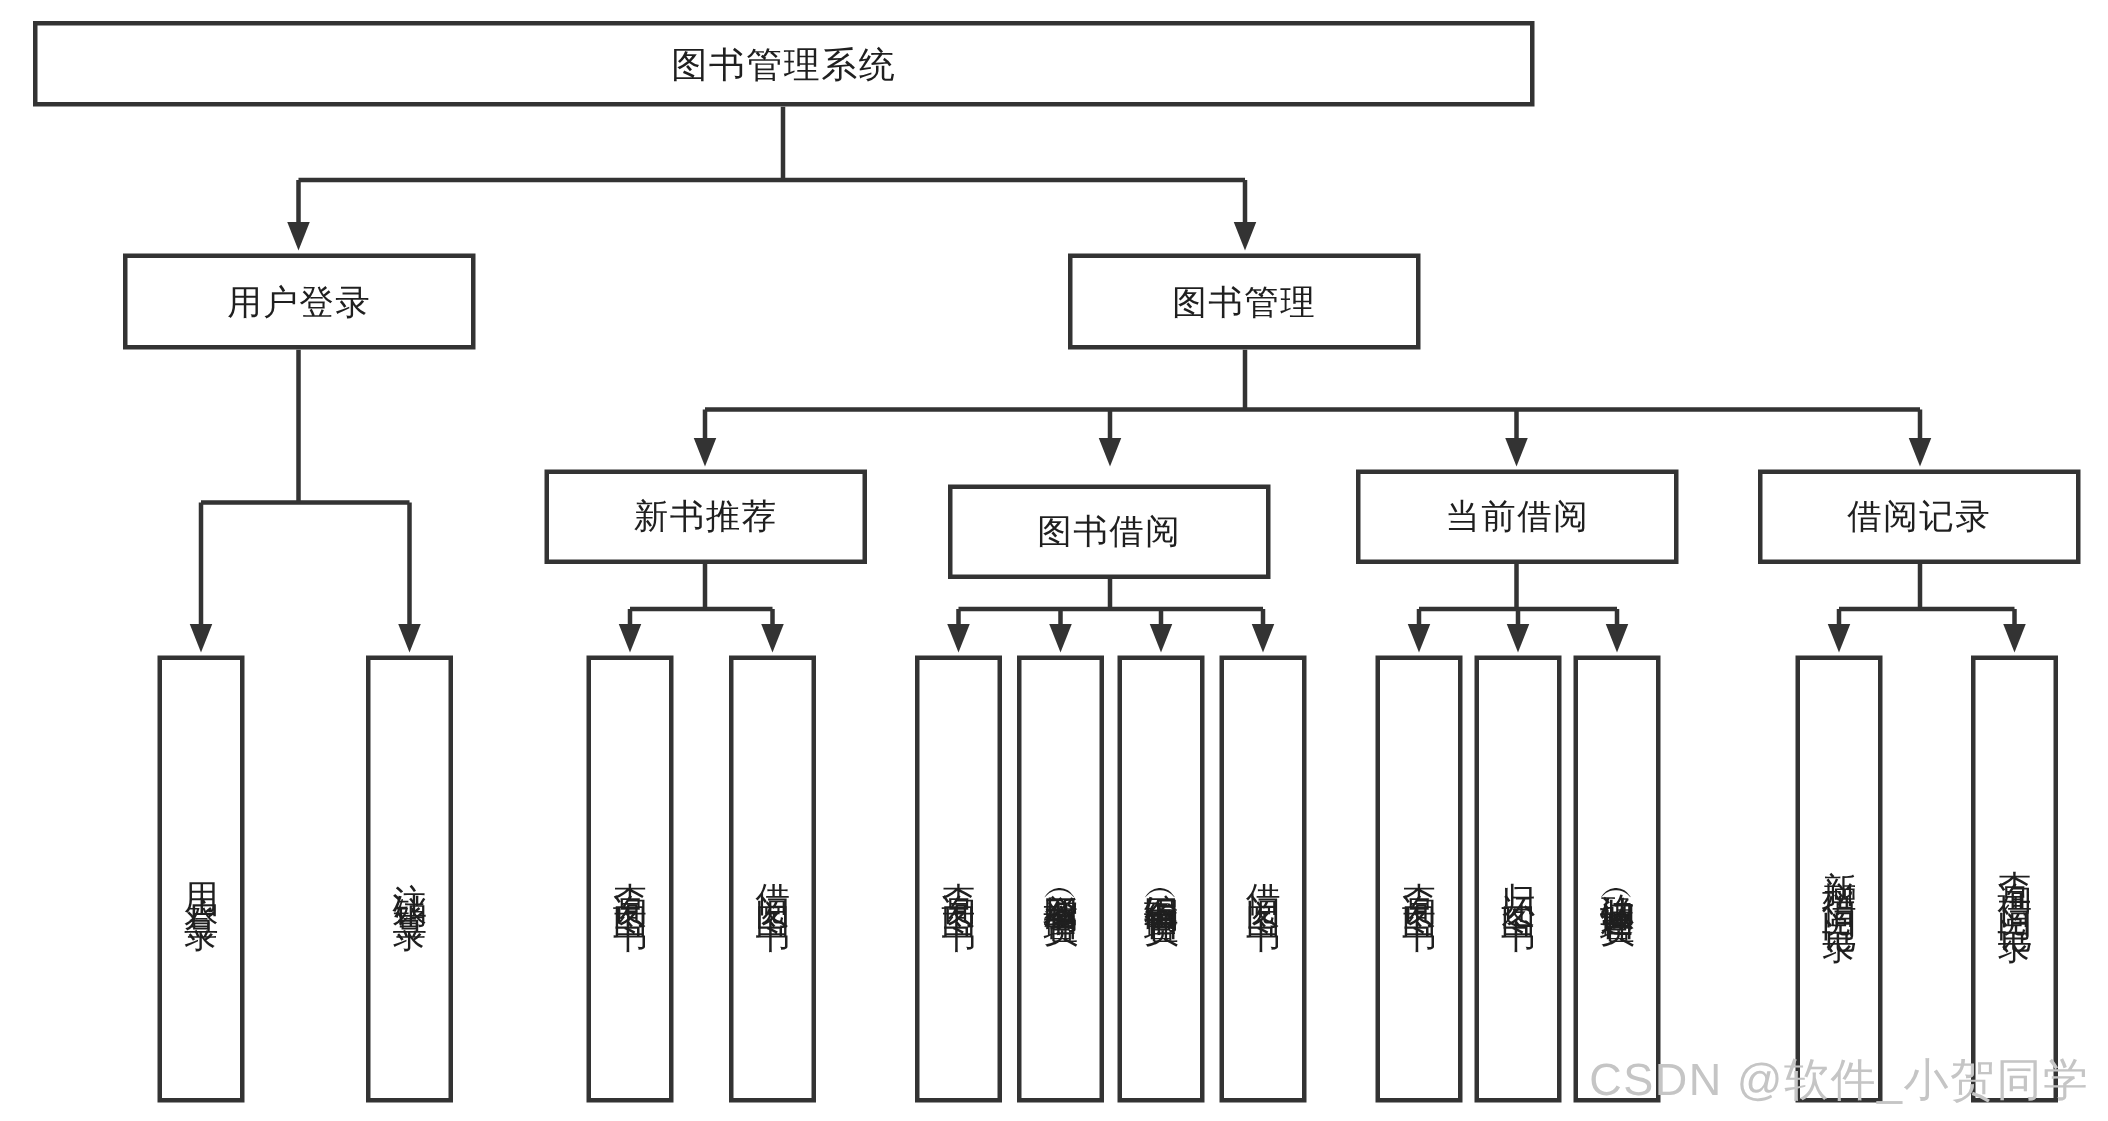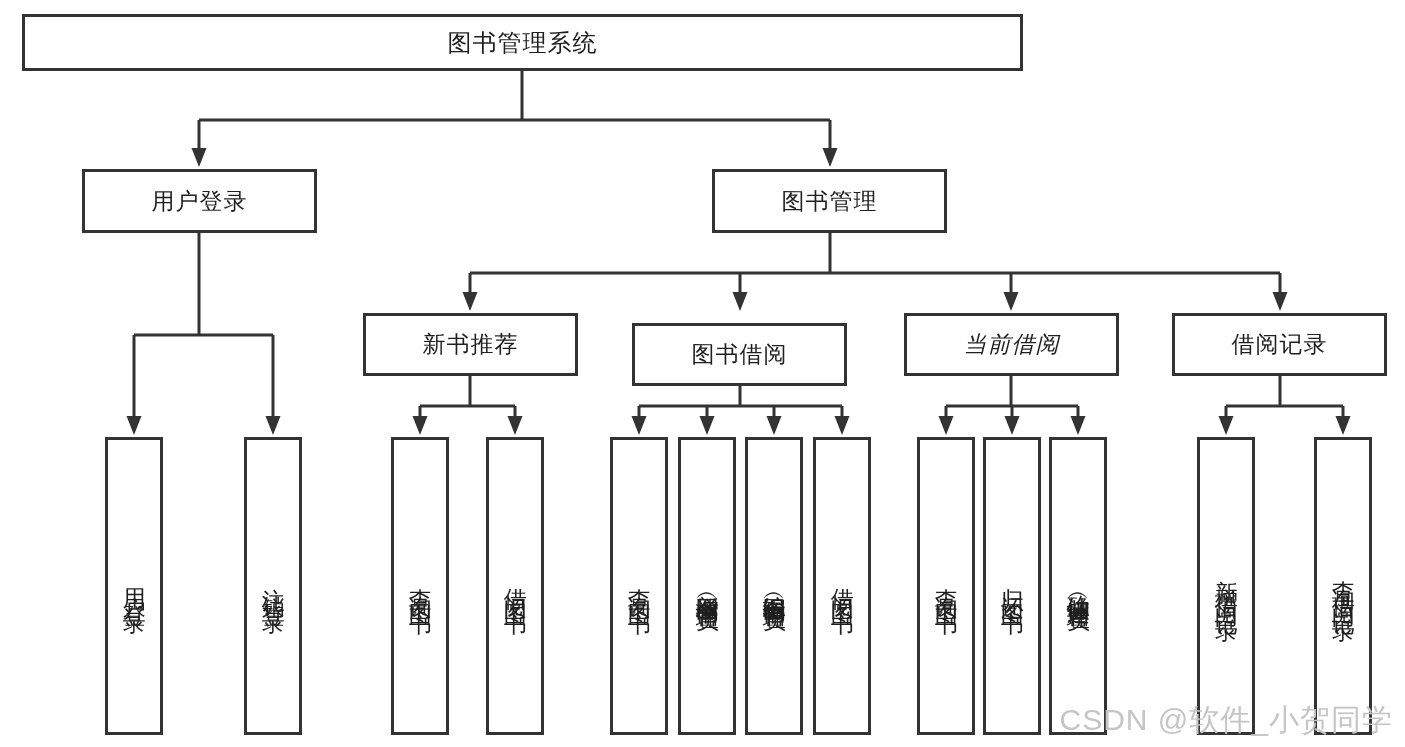--- a/index.html
+++ b/index.html
@@ -106,21 +106,21 @@
   <div class="box h" style="left:363px; top:313px; width:215px; height:63px;">
     <span>新书推荐</span>
   </div>
 
   <div class="box h" style="left:712px; top:169px; width:235px; height:64px;">
     <span>图书管理</span>
   </div>
   <div class="box h" style="left:632px; top:313px; width:215px; height:63px;margin-top:10px;">
     <span>图书借阅</span>
   </div>
-  <div class="box h" style="left:904px; top:313px; width:215px; height:63px;font-style:italic;">
+  <div class="box h" style="left:904px; top:313px; width:215px; height:63px;">
     <span>当前借阅</span>
   </div>
   <div class="box h" style="left:1172px; top:313px; width:215px; height:63px;">
     <span>借阅记录</span>
   </div>
 
   <div class="box v" style="left:105px; top:437px; width:58px; height:298px;">
     <span>用户登录</span>
   </div>
   <div class="box v" style="left:244px; top:437px; width:58px; height:298px;">

